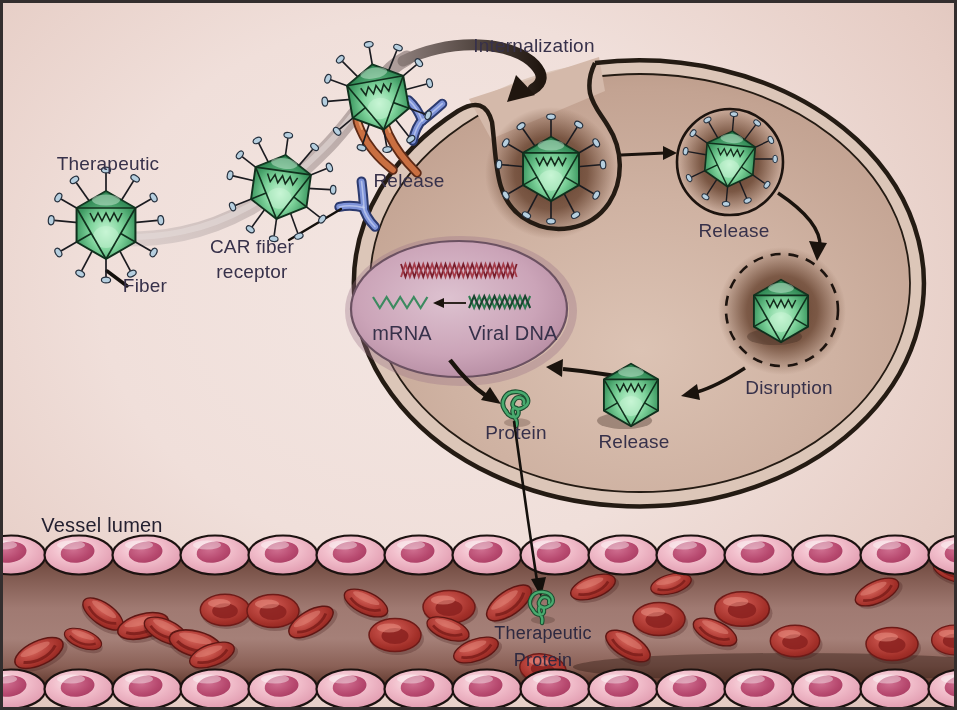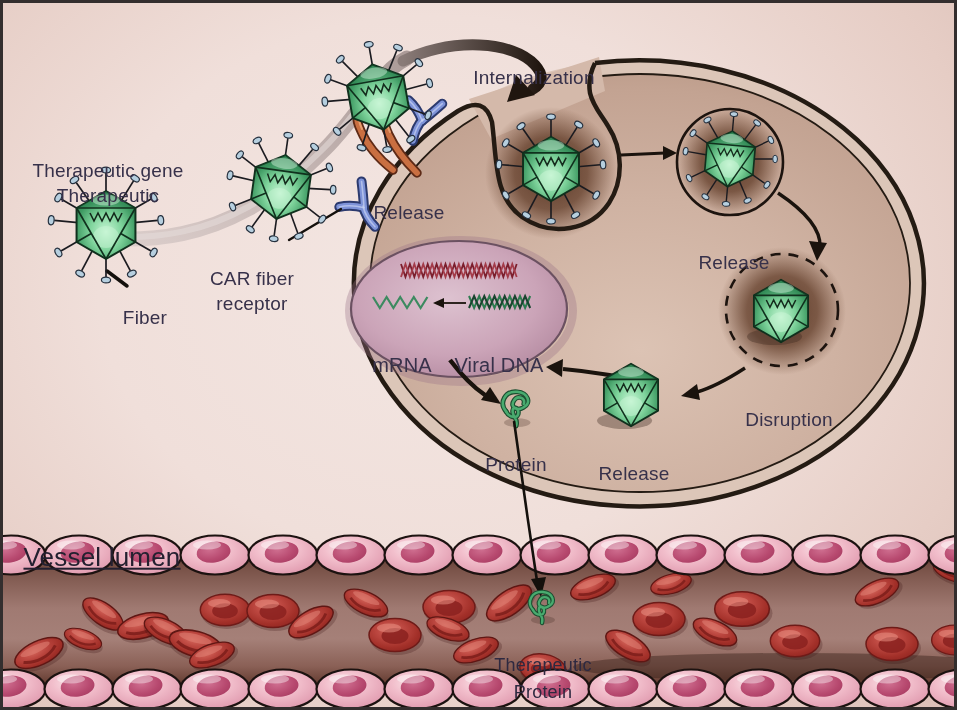--- a/index.html
+++ b/index.html
@@ -6,25 +6,25 @@
   .figure{
     position:relative;width:957px;height:710px;box-sizing:border-box;
     border:3px solid #332e2e;overflow:hidden;
     background:radial-gradient(ellipse at 45% 40%, #f3e6e2 0%, #f0dfda 45%, #e6cdc5 78%, #dcc0b8 100%);
     font-family:"Liberation Sans", sans-serif;
   }
   svg.art{position:absolute;left:0;top:0;}
   .lbl{
     position:absolute;transform:translate(-50%,-50%);
     color:#37314a;font-size:19px;white-space:nowrap;letter-spacing:.2px;
-    text-align:center;line-height:1.1;margin-top:32px;
+    text-align:center;line-height:1.1;
   }
   .lbl.small{font-size:20px;}
   .lbl.med{font-size:18px;color:#2e2940;}
-  .lbl.big{font-size:26px;color:#242030;text-decoration:underline;}
+  .lbl.big{font-size:20px;color:#242030;}
 </style>
 </head>
 <body>
 
 <div class="figure">
 
 <svg class="art" width="957" height="710" viewBox="0 0 957 710">
   <defs>
     <radialGradient id="cellG" cx="0.5" cy="0.66" r="0.8">
       <stop offset="0%" stop-color="#dcc3b4"></stop>
@@ -744,30 +744,29 @@
         <g transform="translate(538,601) scale(1)">
           <ellipse cx="2" cy="16" rx="12" ry="4" fill="#3a241c" opacity="0.25"></ellipse>
           <path d="M -8,6 C -15,-2 -9,-13 2,-12 C 12,-11 15,-2 8,2 C 2,6 -5,2 -1,-4 C 2,-9 10,-7 8,-1" fill="none" stroke="#1c4f31" stroke-width="4.4" stroke-linecap="round"></path>
           <path d="M -8,6 C -5,12 4,13 3,6 C 2,1 -3,2 -2,7 C -1,12 3,13 1,19" fill="none" stroke="#1c4f31" stroke-width="4.4" stroke-linecap="round"></path>
           <path d="M -8,6 C -15,-2 -9,-13 2,-12 C 12,-11 15,-2 8,2 C 2,6 -5,2 -1,-4 C 2,-9 10,-7 8,-1" fill="none" stroke="#49ab6f" stroke-width="2.3" stroke-linecap="round"></path>
           <path d="M -8,6 C -5,12 4,13 3,6 C 2,1 -3,2 -2,7 C -1,12 3,13 1,19" fill="none" stroke="#49ab6f" stroke-width="2.3" stroke-linecap="round"></path>
         </g>
       </g>
 </svg>
 
-<div class="lbl" style="left:105px;top:136px">Therapeutic gene</div>
 <div class="lbl" style="left:105px;top:161px">Therapeutic</div>
 <div class="lbl" style="left:142px;top:283px">Fiber</div>
 <div class="lbl" style="left:249px;top:244px">CAR fiber</div>
 <div class="lbl" style="left:249px;top:269px">receptor</div>
 <div class="lbl" style="left:406px;top:178px">Release</div>
 <div class="lbl" style="left:531px;top:43px">Internalization</div>
 <div class="lbl" style="left:731px;top:228px">Release</div>
 <div class="lbl" style="left:786px;top:385px">Disruption</div>
 <div class="lbl" style="left:631px;top:439px">Release</div>
 <div class="lbl small" style="left:399px;top:330px">mRNA</div>
-<div class="lbl small" style="left:496px;top:330px">Viral DNA</div>
+<div class="lbl small" style="left:510px;top:330px">Viral DNA</div>
 <div class="lbl" style="left:513px;top:430px">Protein</div>
 <div class="lbl med" style="left:540px;top:631px">Therapeutic</div>
 <div class="lbl med" style="left:540px;top:658px">Protein</div>
 <div class="lbl big" style="left:99px;top:522px">Vessel lumen</div>
 
 </div>
 
 </body></html>

